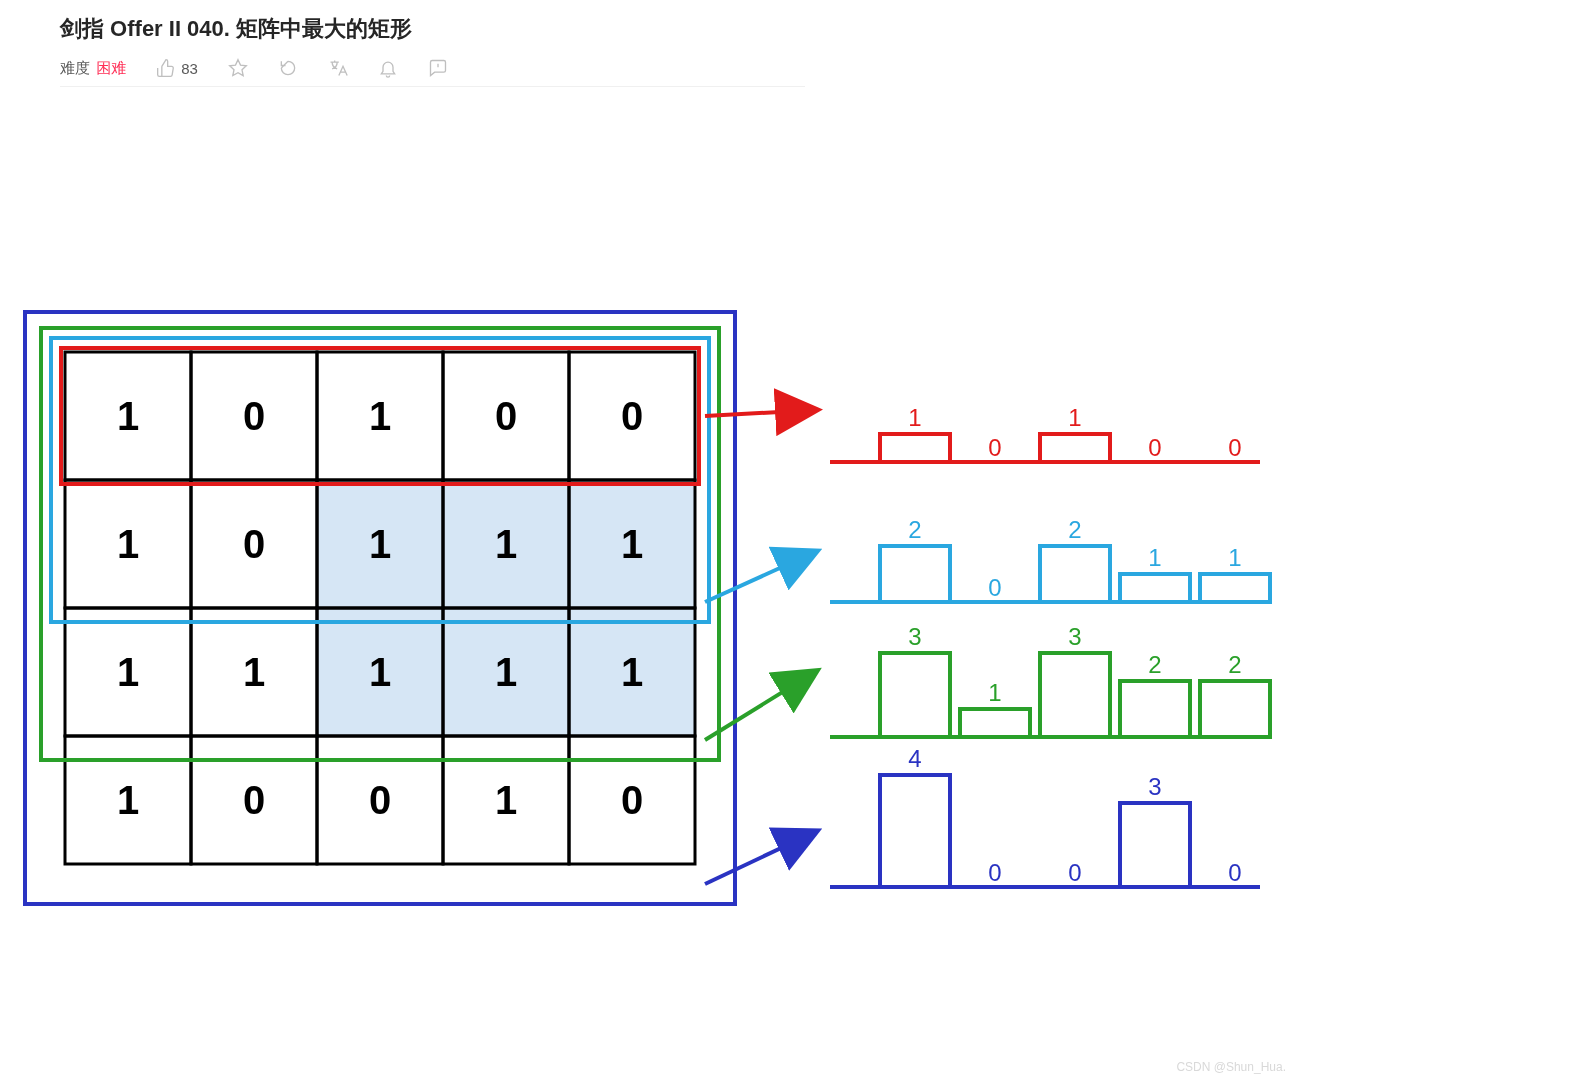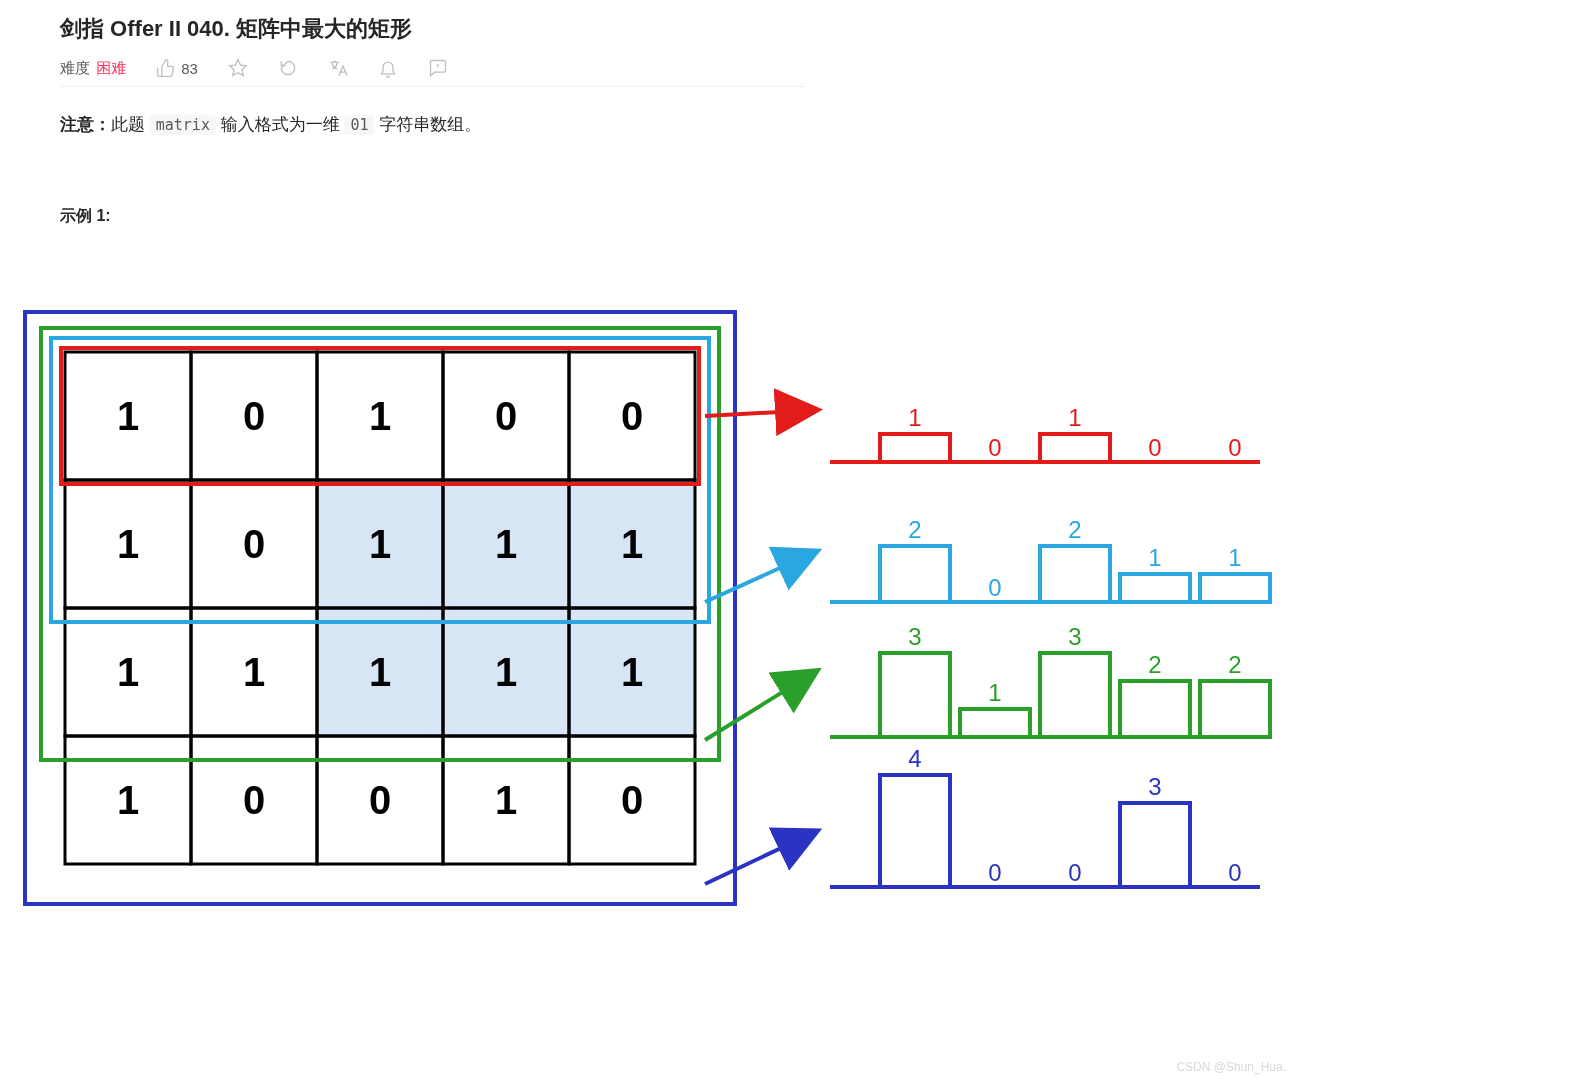--- a/index.html
+++ b/index.html
@@ -59,24 +59,20 @@
           </svg>
       </span>
       <span class="icon">
         <svg viewBox="0 0 24 24">
             <path d="M21 15a2 2 0 01-2 2H8l-5 4V5a2 2 0 012-2h14a2 2 0 012 2zM12 7v4M12 14h.01"></path>
           </svg>
       </span>
     </div>
     <div class="hr"></div>
     <div class="desc">
-      <p>
-        <b>注意：</b><span>此题 </span><code>matrix</code><span> 输入格式为一维 </span><code>01</code><span> 字符串数组。</span>
-      </p>
-      <p class="example">示例 1:</p>
     </div>
   </div>
 
   <div class="diagram">
     <svg id="diag-svg" width="1560" height="730" viewBox="0 0 1560 730">
       <defs>
         <marker id="ar-red" markerWidth="12" markerHeight="12" refX="10" refY="6" orient="auto">
             <path d="M0 0L12 6L0 12z" fill="#e21b1b"></path>
           </marker>
         <marker id="ar-blue" markerWidth="12" markerHeight="12" refX="10" refY="6" orient="auto">

